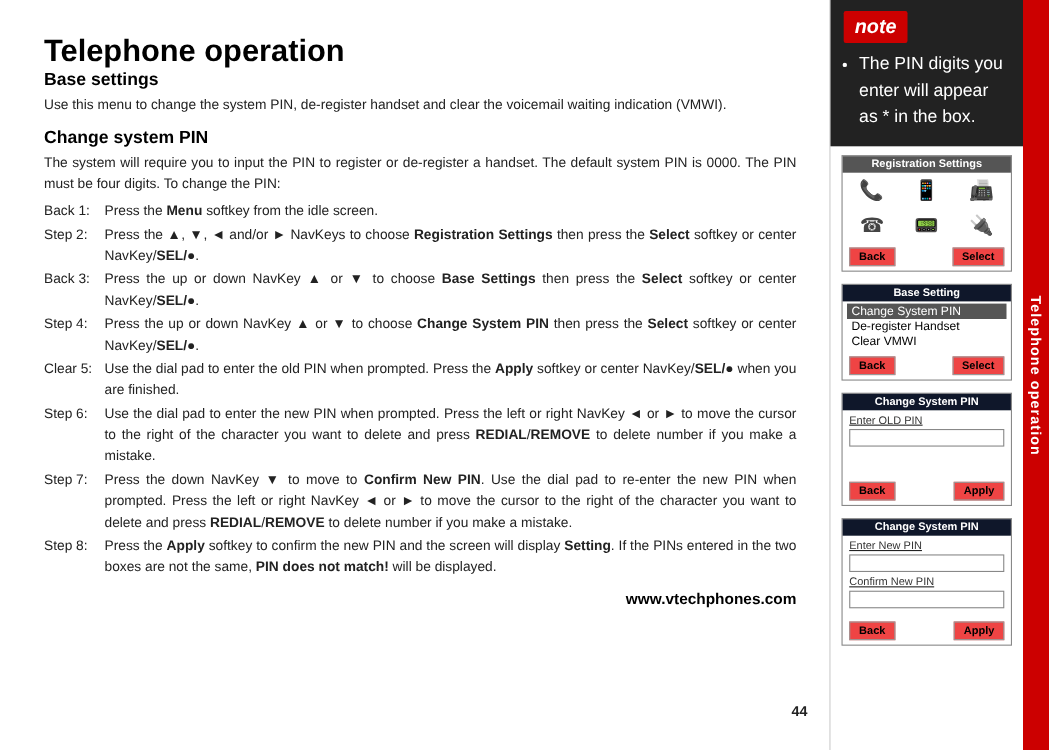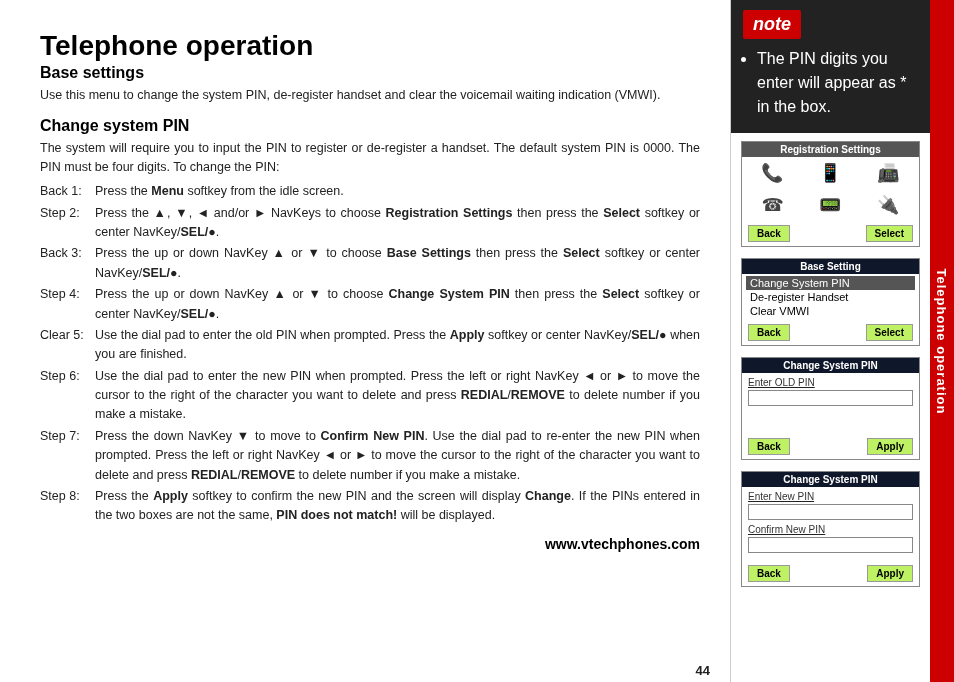--- a/index.html
+++ b/index.html
@@ -78,29 +78,29 @@
     .website {
       text-align: right;
       font-size: 14px;
       font-weight: bold;
       margin-top: 10px;
       color: #000;
     }
 
     .page-number {
       position: absolute;
-      bottom: 4px;
+      bottom: 28px;
       right: 20px;
       font-size: 13px;
       font-weight: bold;
     }
 
     
     .right-panel {
-      width: 200px;
+      width: 176px;
       display: flex;
       flex-direction: column;
       border-left: 1px solid #ccc;
       background: #fff;
     }
 
     
     .note-box {
       background: #222;
       padding: 10px 12px 14px 12px;
@@ -145,21 +145,21 @@
       text-decoration: underline;
     }
 
     .panel-nav-buttons {
       display: flex;
       justify-content: space-between;
       padding: 4px 6px;
     }
 
     .panel-btn {
-      background: #bef264;
+      background: #ef4444;
       border: 1px solid #999;
       font-size: 10px;
       font-weight: bold;
       padding: 2px 8px;
       cursor: pointer;
     }
 
     .menu-list {
       padding: 2px 4px;
       font-size: 11px;
@@ -285,21 +285,21 @@
     <div class="step-row">
       <span class="step-label">Step 6:</span>
       <span class="step-text">Use the dial pad to enter the new PIN when prompted. Press the left or right NavKey ◄ or ► to move the cursor to the right of the character you want to delete and press <b>REDIAL</b>/<b>REMOVE</b> to delete number if you make a mistake.</span>
     </div>
     <div class="step-row">
       <span class="step-label">Step 7:</span>
       <span class="step-text">Press the down NavKey ▼ to move to <b>Confirm New PIN</b>. Use the dial pad to re-enter the new PIN when prompted. Press the left or right NavKey ◄ or ► to move the cursor to the right of the character you want to delete and press <b>REDIAL</b>/<b>REMOVE</b> to delete number if you make a mistake.</span>
     </div>
     <div class="step-row">
       <span class="step-label">Step 8:</span>
-      <span class="step-text">Press the <b>Apply</b> softkey to confirm the new PIN and the screen will display <b>Change</b>. If the PINs entered in the two boxes are not the same, <b>PIN does not match!</b> will be displayed.</span>
+      <span class="step-text">Press the <b>Apply</b> softkey to confirm the new PIN and the screen will display <b>Setting</b>. If the PINs entered in the two boxes are not the same, <b>PIN does not match!</b> will be displayed.</span>
     </div>
 
   </div>
 
   <p class="website">www.vtechphones.com</p>
   <span class="page-number">44</span>
 </div>
 
 <div class="right-panel">
 

